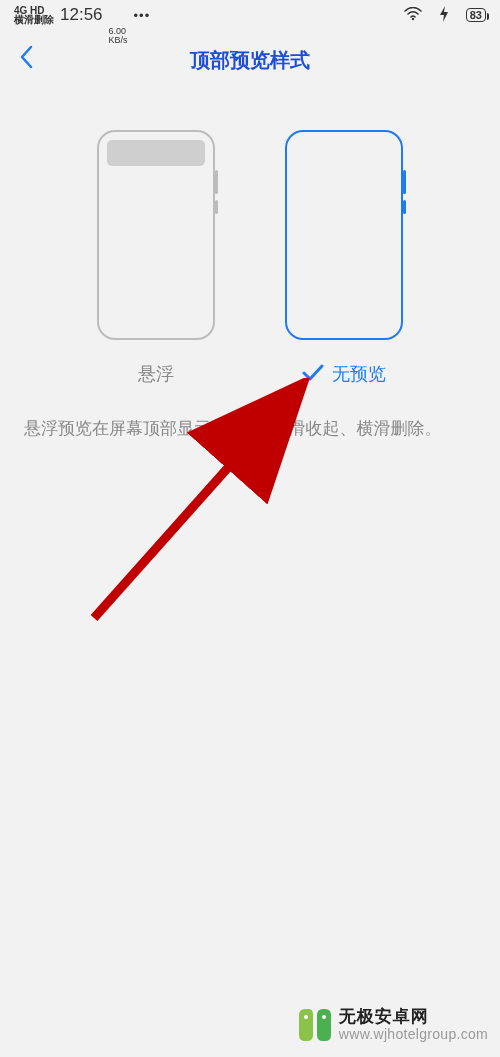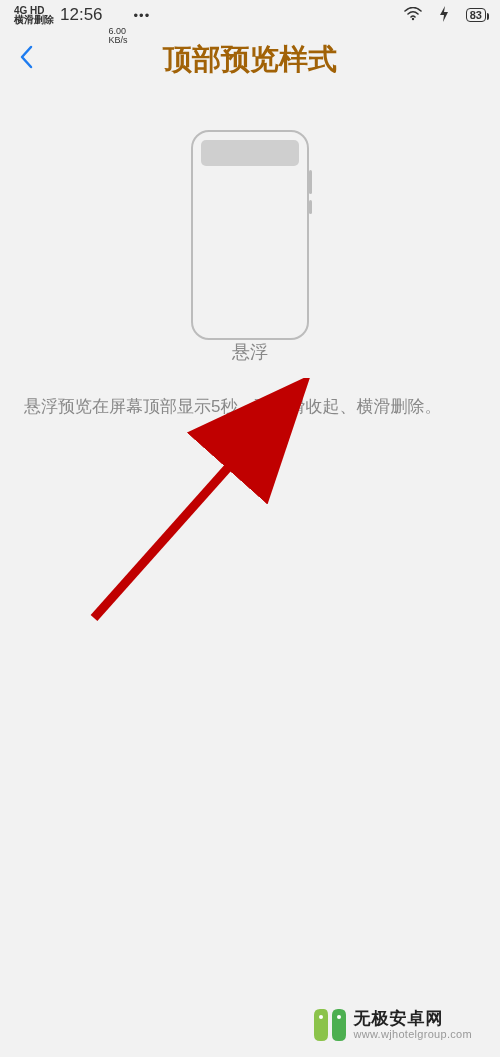--- a/index.html
+++ b/index.html
@@ -37,21 +37,21 @@
       content: ""; position: absolute; right: -4px; top: 4px;
       width: 2px; height: 7px; background: #333; border-radius: 0 2px 2px 0;
     }
     .header {
       display: flex; align-items: center; height: 60px;
       position: relative; padding: 0 18px;
     }
     .back-btn { color: #1e7cf0; font-size: 26px; cursor: pointer; }
     .title {
       position: absolute; left: 0; right: 0; text-align: center;
-      font-size: 29px; font-weight: 600; color: #a16207; pointer-events: none;
+      font-size: 20px; font-weight: 600; color: #1d4ed8; pointer-events: none;
     }
     .options {
       display: flex; justify-content: center; gap: 70px;
       margin-top: 40px;
     }
     .option { display: flex; flex-direction: column; align-items: center; cursor: pointer; }
     .phone-frame {
       width: 118px; height: 210px; border-radius: 18px;
       position: relative;
     }
@@ -67,45 +67,45 @@
       content: ""; position: absolute; right: -5px; top: 68px;
       width: 3px; height: 14px; border-radius: 2px;
     }
     .frame-gray:after { background: #bcbcbc; }
     .frame-blue:after { background: #1e7cf0; }
     .notif-strip {
       margin: 8px 8px 0 8px; height: 26px; background: #cfcfcf;
       border-radius: 5px;
     }
     .option-label-row {
-      display: flex; align-items: flex-start; gap: 8px; 
+      display: flex; align-items: flex-start; gap: 8px; margin-top: 22px;
       height: 24px;
     }
     .opt-label { font-size: 18px; }
     .opt-gray { color: #888; }
     .opt-blue { color: #1e7cf0; }
     .check { color: #1e7cf0; font-size: 22px; font-weight: bold; }
     .desc {
       color: #888; font-size: 17px; line-height: 26px;
       padding: 30px 24px 0 24px;
     }
     .arrow-svg {
       position: absolute; left: 74px; top: 378px; pointer-events: none;
     }
     .watermark {
-      position: absolute; right: 28px; bottom: 14px;
+      position: absolute; right: 12px; bottom: 14px;
       display: flex; align-items: center; gap: 4px;
     }
     .wm-logo {
       width: 40px; height: 36px; position: relative;
     }
     .wm-logo svg { width: 100%; height: 100%; }
     .wm-text { display: flex; flex-direction: column; line-height: 1.1; }
     .wm-t1 { font-size: 17px; font-weight: 700; color: #222; letter-spacing: 1px; }
-    .wm-t2 { font-size: 11px; color: #999; letter-spacing: 0.3px; }
+    .wm-t2 { font-size: 14px; color: #999; letter-spacing: 0.3px; }
   </style>
 </head>
 <body>
 
 <div class="status-bar">
   <div class="status-left">
     <div class="signal-stack">
       <span class="signal-txt">4G HD</span>
       <span class="signal-txt">横滑删除</span>
     </div>
@@ -143,20 +143,31 @@
 
 <div class="options">
   <div class="option">
     <div class="phone-frame frame-gray">
       <div class="notif-strip"></div>
     </div>
     <div class="option-label-row">
       <span class="opt-label opt-gray">悬浮</span>
     </div>
   </div>
+  <div class="option">
+    <div class="phone-frame frame-blue"></div>
+    <div class="option-label-row">
+      <span class="check">
+        <svg width="22" height="18" viewBox="0 0 22 18">
+            <path d="M2 9 L8 15 L20 2" stroke="#1e7cf0" stroke-width="3" fill="none" stroke-linecap="round" stroke-linejoin="round"></path>
+          </svg>
+      </span>
+      <span class="opt-label opt-blue">无预览</span>
+    </div>
+  </div>
 </div>
 
 <div class="desc">悬浮预览在屏幕顶部显示5秒，可上滑收起、横滑删除。</div>
 
 <svg class="arrow-svg" width="250" height="260">
   <defs>
     <marker id="arrowhead" markerWidth="14" markerHeight="12" refX="12" refY="6" orient="auto">
       <polygon points="0 0, 14 6, 0 12" fill="#c00000"></polygon>
     </marker>
   </defs>

